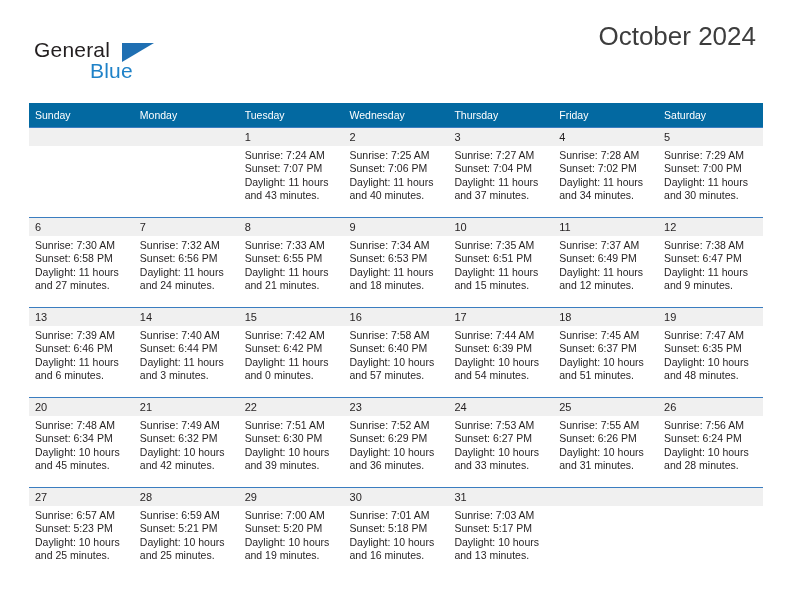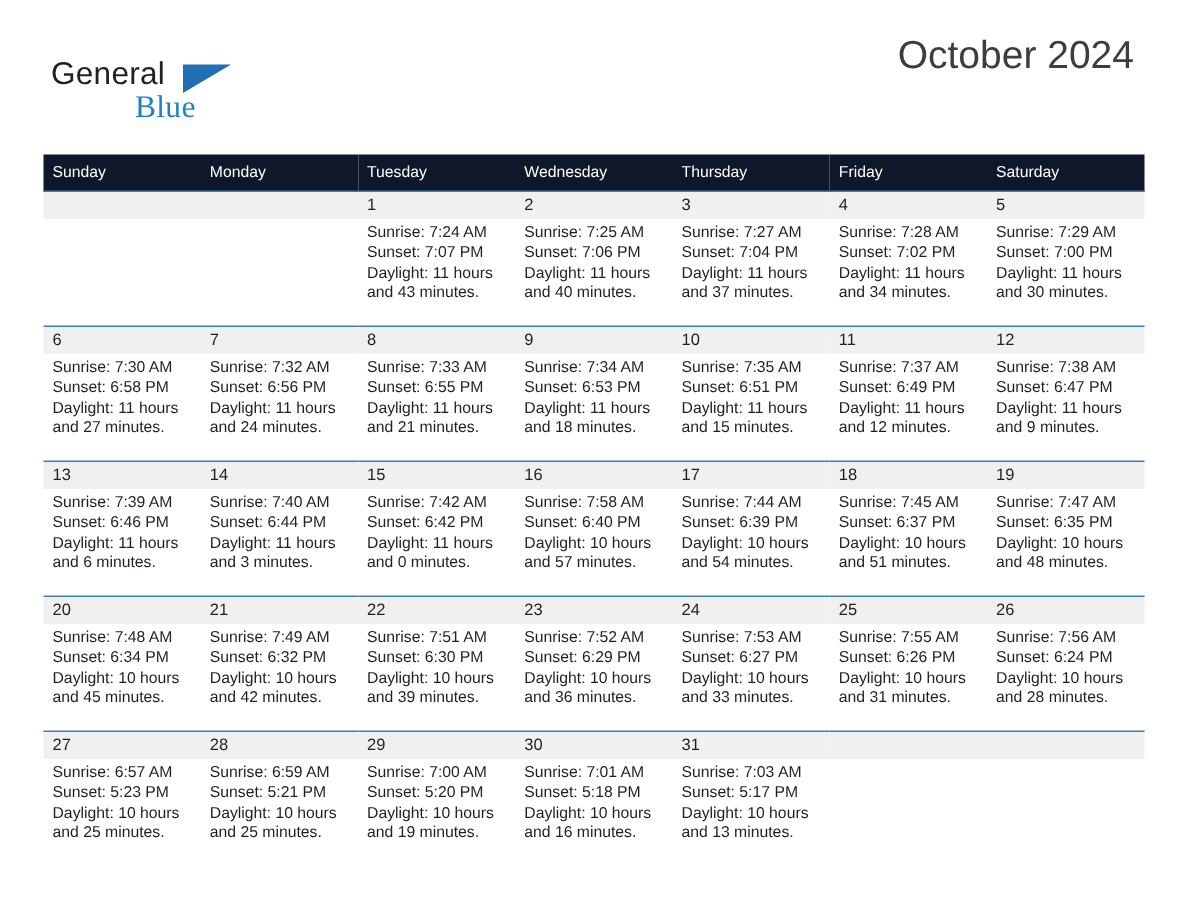--- a/index.html
+++ b/index.html
@@ -54,21 +54,20 @@
     border-left: 32px solid #1f6fb2;
     border-bottom: 19px solid transparent;
   }
   .brand-blue {
     position: absolute;
     left: 56px;
     top: 21px;
     font-size: 21px;
     color: #1f82c8;
     letter-spacing: 0.2px;
-    font-family: Liberation Serif, serif;
   }
 
   .title-block {
     position: absolute;
     right: 36px;
     top: 20px;
     text-align: right;
   }
   .cal-title {
     font-size: 26px;
@@ -89,21 +88,21 @@
   
   .calendar {
     position: absolute;
     left: 29px;
     top: 103px;
     width: 734px;
     border-collapse: collapse;
     table-layout: fixed;
   }
   .calendar th {
-    background: #0f172a;
+    background: #0369a1;
     color: #ffffff;
     font-size: 10.5px;
     font-weight: normal;
     text-align: left;
     padding: 5px 0 5px 6px;
     height: 14px;
     border: none;
     margin-top: 44px;
   }
   .calendar td {

